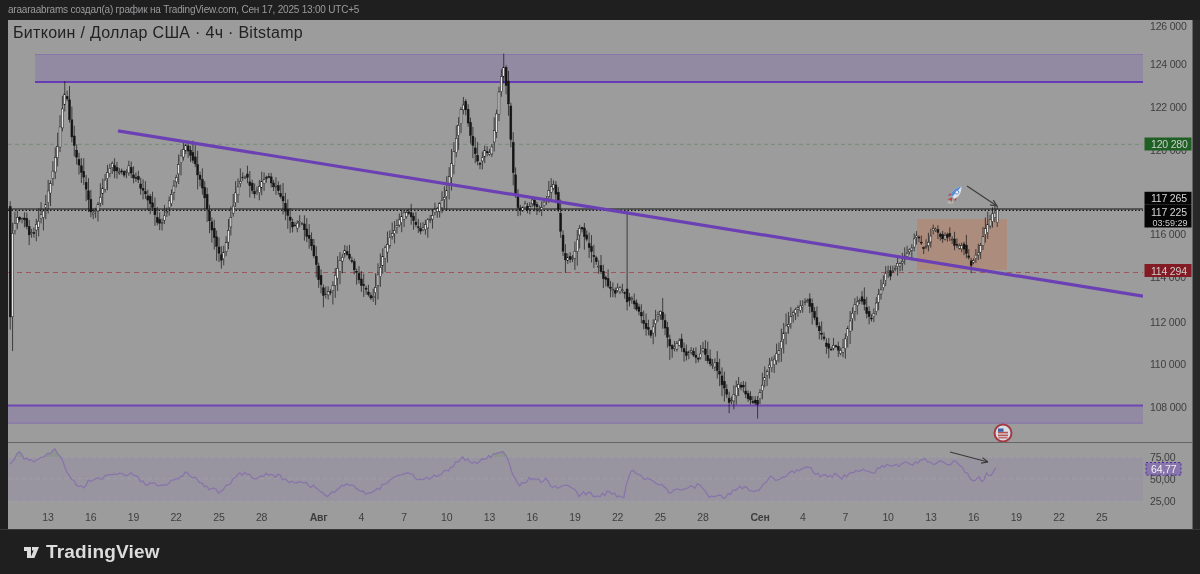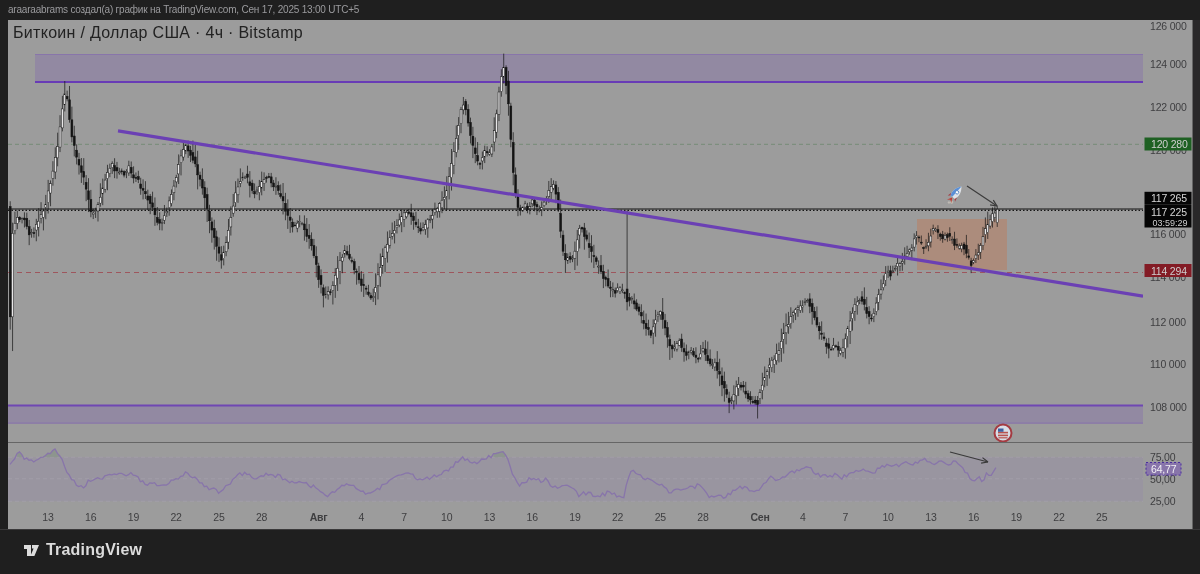--- a/index.html
+++ b/index.html
@@ -4,21 +4,21 @@
 <style>
   html,body{margin:0;padding:0;}
   body{width:1200px;height:574px;position:relative;overflow:hidden;background:#1f1f1f;font-family:"Liberation Sans",sans-serif;}
   #topbar{position:absolute;left:0;top:0;width:1200px;height:24px;background:#1f1f1f;color:#9b9b9e;font-size:10px;letter-spacing:-0.2px;line-height:20px;}
   #topbar span{margin-left:8px;}
   #chart-bg{position:absolute;left:8px;top:20px;width:1184px;height:510px;background:#9c9c9c;}
   #right-strip{position:absolute;left:1193px;top:20px;width:7px;height:510px;background:#292829;}
   #symbol-title{position:absolute;left:13px;top:24px;font-size:16px;color:#222;letter-spacing:0.3px;}
   #bottombar{position:absolute;left:0;top:529px;width:1200px;height:45px;background:#1f1f1f;border-top:1px solid #3a393a;box-sizing:border-box;}
   #logo{position:absolute;left:23px;top:11px;display:flex;align-items:center;}
-  #logo-text{color:#dcdcdc;font-size:16px;font-weight:bold;margin-left:6px;letter-spacing:0.2px;}
+  #logo-text{color:#dcdcdc;font-size:19px;font-weight:bold;margin-left:6px;letter-spacing:0.2px;}
   #chart-svg{position:absolute;left:0;top:0;width:1200px;height:574px;}
 </style>
 </head>
 <body>
 
 <div id="topbar"><span>araaraabrams создал(а) график на TradingView.com, Сен 17, 2025 13:00 UTC+5</span></div>
 <div id="chart-bg"></div>
 <div id="right-strip"></div>
 <svg id="chart-svg" xmlns="http://www.w3.org/2000/svg" width="1200" height="574">
     <defs>

